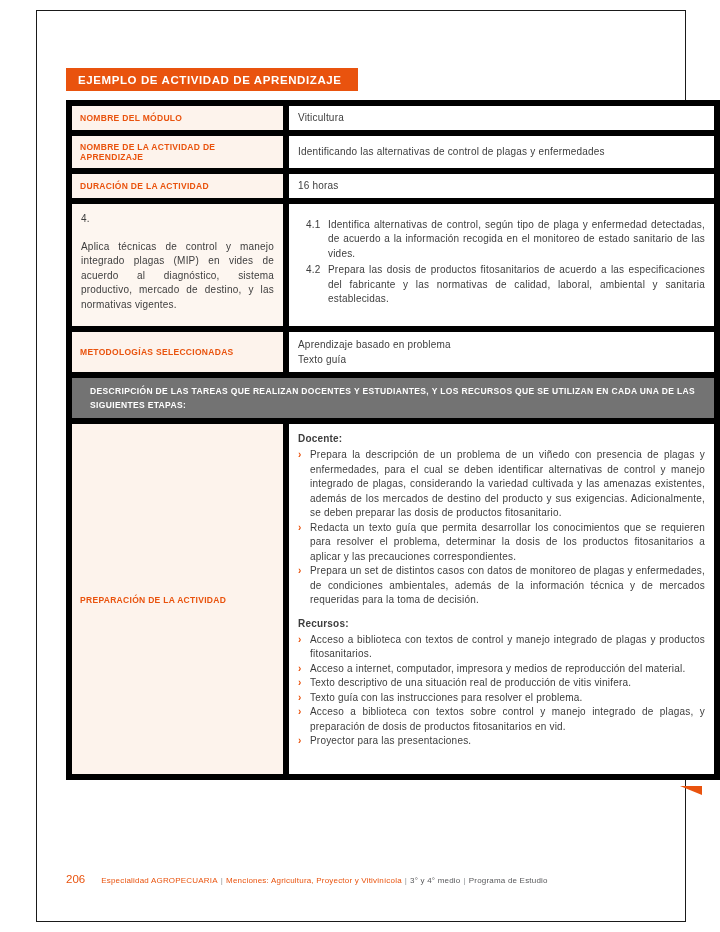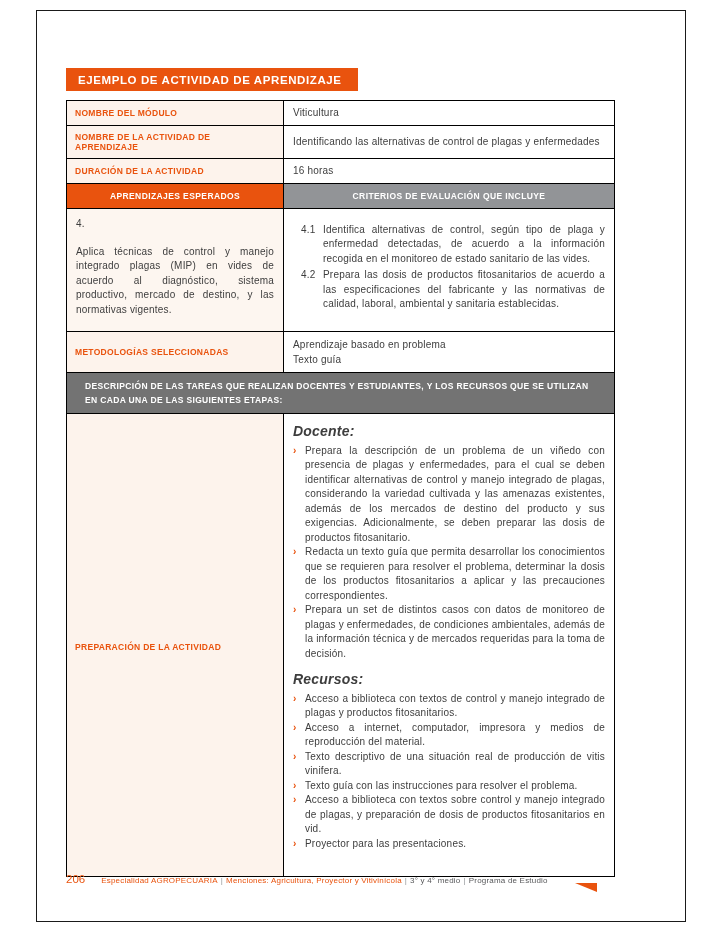--- a/index.html
+++ b/index.html
@@ -2,27 +2,27 @@
 <html><head>
 <meta charset="utf-8">
 <style>
   * { box-sizing: border-box; margin: 0; padding: 0; }
   html, body { width: 720px; height: 932px; background: #ffffff;
     font-family: "Liberation Sans", sans-serif; position: relative; overflow: hidden; }
 
   .page-frame { position: absolute; left: 36px; top: 10px; width: 650px; height: 912px;
     border: 1px solid #1a1a1a; }
 
-  .content { position: absolute; left: 66px; top: 68px; width: 549px; }
+  .content { position: absolute; left: 66px; top: 68px; width: 654px; }
 
   .title-banner { display: inline-block; background: #e9530e; color: #ffffff;
     font-size: 11.5px; font-weight: bold; letter-spacing: 0.6px; padding: 6px 16px 5px 12px; }
 
   table.tbl { width: 100%; border-collapse: collapse; margin-top: 9px; }
-  table.tbl td { border: 1px solid #000000; vertical-align: middle; }
+  table.tbl td { border: 6px solid #000000; vertical-align: middle; }
 
   .col-label { width: 217px; }
 
   td.lbl { background: #fdf3ec; color: #e9530e; font-weight: bold;
     font-size: 8.5px; letter-spacing: 0.3px; padding: 6px 8px; }
   td.val { background: #ffffff; color: #3d3d3d; font-size: 10px; letter-spacing: 0.2px;
     padding: 5px 9px; line-height: 1.4; }
 
   td.hdr { color: #ffffff; font-weight: bold; font-size: 8.5px; letter-spacing: 0.4px;
     text-align: center; padding: 7px 6px; }
@@ -43,21 +43,21 @@
   .crit-num { flex: 0 0 17px; }
   .crit-text { flex: 1; text-align: justify; }
 
   td.metod-val div { line-height: 1.5; }
 
   td.banner { background: #737373; color: #ffffff; font-weight: bold; font-size: 8.5px;
     letter-spacing: 0.35px; line-height: 1.65; padding: 6px 18px; }
 
   td.stage-label { padding-top: 9px; }
   td.stage-cell { padding: 8px 9px 16px 9px; }
-  .subhead { font-weight: bold; font-size: 14px; color: #3d3d3d; margin-bottom: 2px; font-style: italic; }
+  .subhead { font-weight: bold; font-size: 10px; color: #3d3d3d; margin-bottom: 2px; }
   .bullets { margin-bottom: 9px; }
   .bullet-item { display: flex; gap: 6px; font-size: 10px; color: #3d3d3d;
     letter-spacing: 0.2px; line-height: 1.45; }
   .bullet { flex: 0 0 6px; color: #e9530e; font-weight: bold; }
   .bullet-text { flex: 1; text-align: justify; }
 
   .continue-marker { width: 0; height: 0; border-top: 9px solid #e9530e;
     border-left: 22px solid transparent; margin: 6px 18px 0 auto; }
 
   .footer { position: absolute; left: 66px; top: 873px; width: 587px;
@@ -92,24 +92,20 @@
     <tr>
       <td class="lbl">NOMBRE DE LA ACTIVIDAD DE APRENDIZAJE</td>
       <td class="val">Identificando las alternativas de control de plagas y enfermedades</td>
     </tr>
 
     <tr>
       <td class="lbl">DURACIÓN DE LA ACTIVIDAD</td>
       <td class="val">16 horas</td>
     </tr>
 
-    <tr>
-      <td class="hdr hdr-left">APRENDIZAJES ESPERADOS</td>
-      <td class="hdr hdr-right">CRITERIOS DE EVALUACIÓN QUE INCLUYE</td>
-    </tr>
 
     <tr>
       <td class="expected-cell cell-top">
         <div class="expected-num">4.</div>
         <div class="expected-text">Aplica técnicas de control y manejo integrado plagas (MIP) en vides de acuerdo al diagnóstico, sistema productivo, mercado de destino, y las normativas vigentes.</div>
       </td>
       <td class="val criteria-cell cell-top">
         <div class="crit">
           <span class="crit-num">4.1</span>
           <span class="crit-text">Identifica alternativas de control, según tipo de plaga y enfermedad detectadas, de acuerdo a la información recogida en el monitoreo de estado sanitario de las vides.</span>

